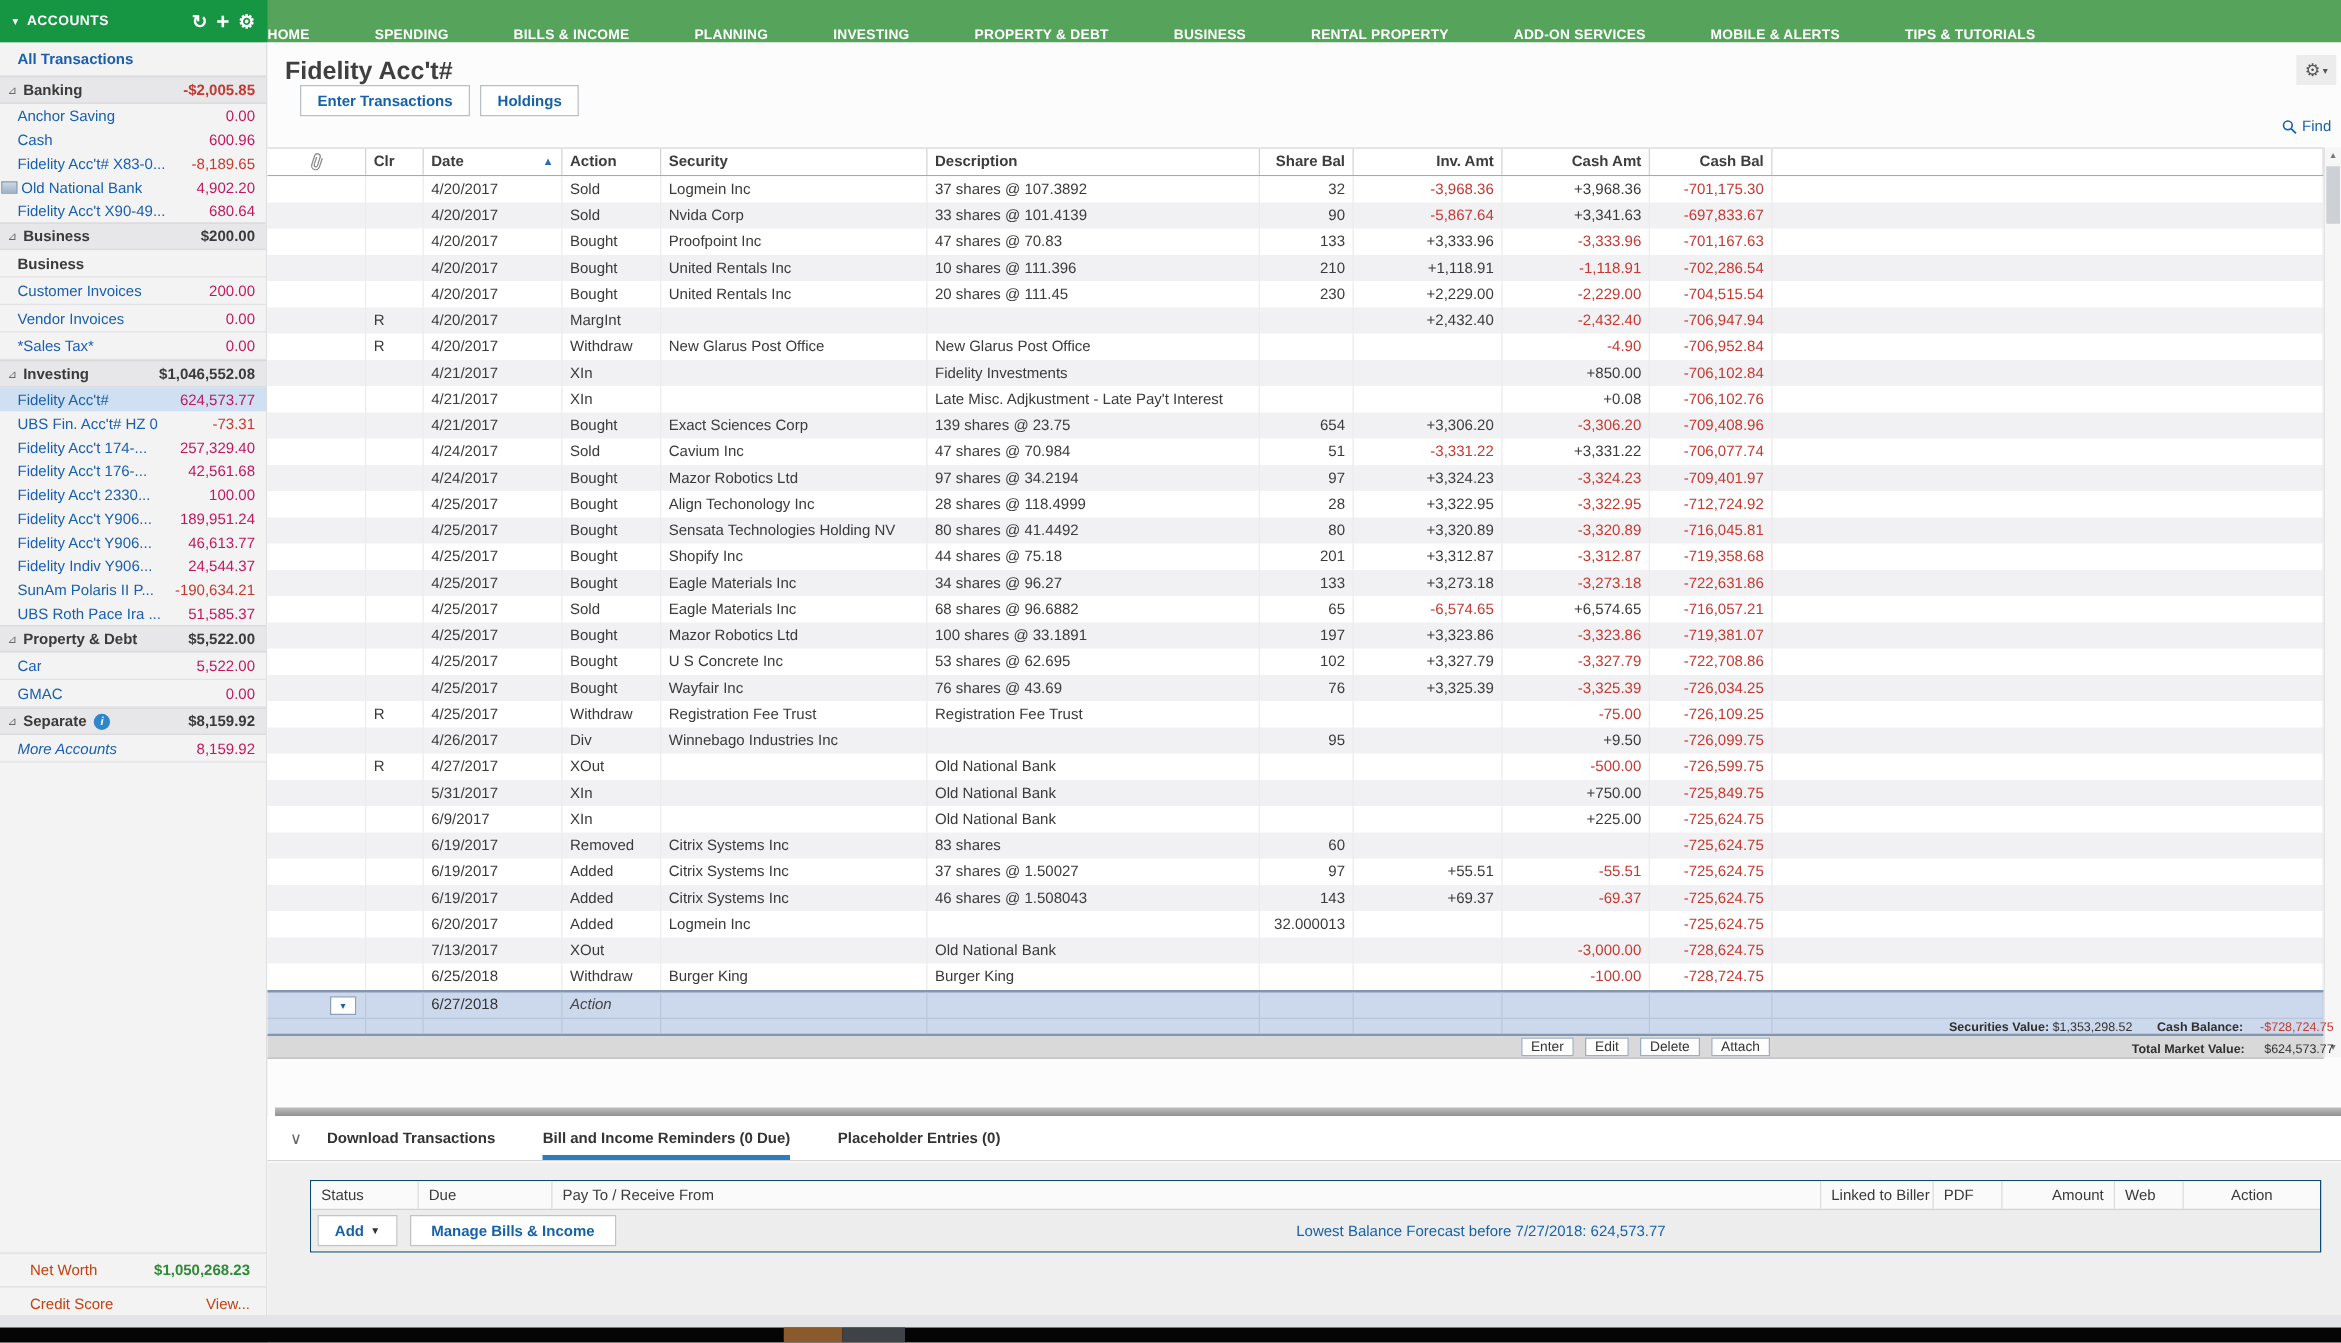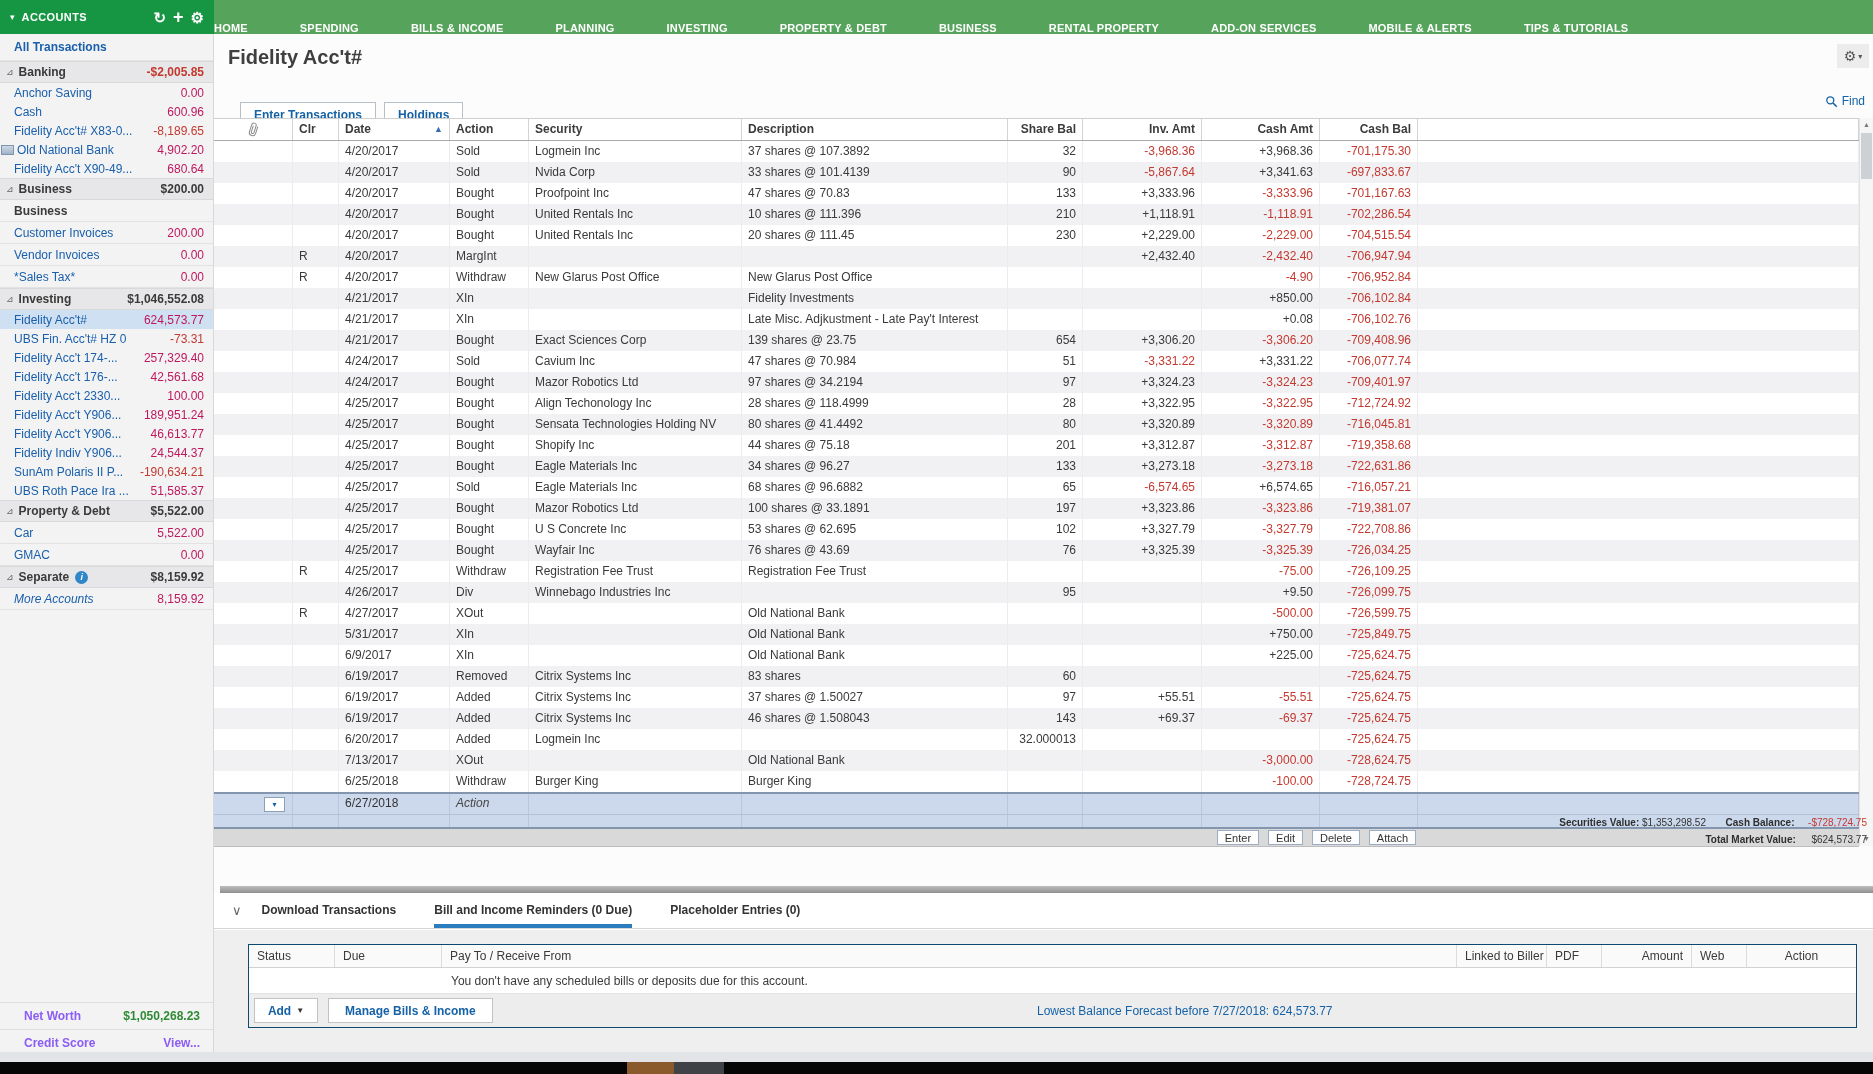--- a/index.html
+++ b/index.html
@@ -34,32 +34,32 @@
   .acct-row .acct-link { color:#195fac; white-space:nowrap; overflow:hidden; }
   .acct-row .subhead-lbl { color:#3a3a3a; font-weight:bold; }
   .acct-row .acct-val { margin-left:auto; color:#be185d; white-space:nowrap; }
   .acct-row.sel { background:#cfe0f2; }
   .italic { font-style:italic; }
   .neg { color:#c3392f !important; }
   .bank-icon { display:inline-block; width:13px; height:10px; margin:0 3px 0 -13px;
                background:linear-gradient(#cdd9e4,#9fb3c8); border:1px solid #7d96ad; }
   #sidebar-footer { position:absolute; bottom:0; left:0; right:0; background:#f3f3f4; }
   .nw-row,.cs-row { height:27px; display:flex; align-items:center; padding:0 13px 0 24px; border-top:1px solid #dedede; }
-  .nw-label,.cs-label,.cs-view { color:#8b5cf6; font-weight:bold; cursor:pointer; }
+  .nw-label,.cs-label,.cs-view { color:#c2410c; font-weight:normal; cursor:pointer; }
   .nw-value { margin-left:auto; color:#2f8a35; font-weight:bold; }
   .cs-view { margin-left:auto; }
 
   
   #main { position:absolute; top:34px; left:214px; right:0; bottom:0; background:#fcfcfc; }
   #page-title { position:absolute; top:12px; left:14px; font-size:20px; font-weight:bold; color:#3f3f3f; }
   #gear-btn { position:absolute; top:10px; right:4px; width:32px; height:24px; background:#ececec;
               display:flex; align-items:center; justify-content:center; gap:2px; color:#555; cursor:pointer; }
   #gear-btn .gear-glyph { font-size:14px; }
   #gear-btn .mini-caret { font-size:8px; }
-  #toolbar { position:absolute; top:68px; left:14px; display:flex; gap:8px;padding-left:12px; }
+  #toolbar { position:absolute; top:34px; left:14px; display:flex; gap:8px;padding-left:12px; }
   .tb-btn { height:25px; padding:0 13px; background:#fff; border:1px solid #b9bfc6; color:#1562a6;
             font-weight:bold; font-size:12px; font-family:inherit; cursor:pointer; }
   #find { position:absolute; top:60px; right:8px; color:#1562a6; font-size:12px; display:flex; gap:4px;
           align-items:center; cursor:pointer; }
 
   
   #register { position:absolute; top:84px; left:0; width:1645px; border-top:1px solid #cfcfcf; background:#fff; }
   .grid { display:grid; grid-template-columns:79px 46px 111px 79px 213px 266px 75px 119px 118px 98px 1fr; }
   #reg-header { height:22px; line-height:21px; font-weight:bold; font-size:12px; color:#3c3c3c;
                 border-bottom:1px solid #a8a8a8; background:#fff; }
@@ -825,21 +825,20 @@
           <div id="due-header">
               <div class="dh">Status</div>
               <div class="dh">Due</div>
               <div class="dh">Pay To / Receive From</div>
               <div class="dh">Linked to Biller</div>
               <div class="dh">PDF</div>
               <div class="dh right">Amount</div>
               <div class="dh">Web</div>
               <div class="dh center">Action</div>
             </div>
-          <div id="due-message">You don't have any scheduled bills or deposits due for this account.</div>
           <div id="due-actions">
             <button id="add-btn">
               <span>Add</span>
               <span class="add-caret">▼</span>
             </button>
             <button id="manage-btn">Manage Bills &amp; Income</button>
             <span id="forecast-link">Lowest Balance Forecast before 7/27/2018: 624,573.77</span>
           </div>
         </div>
       </div>

